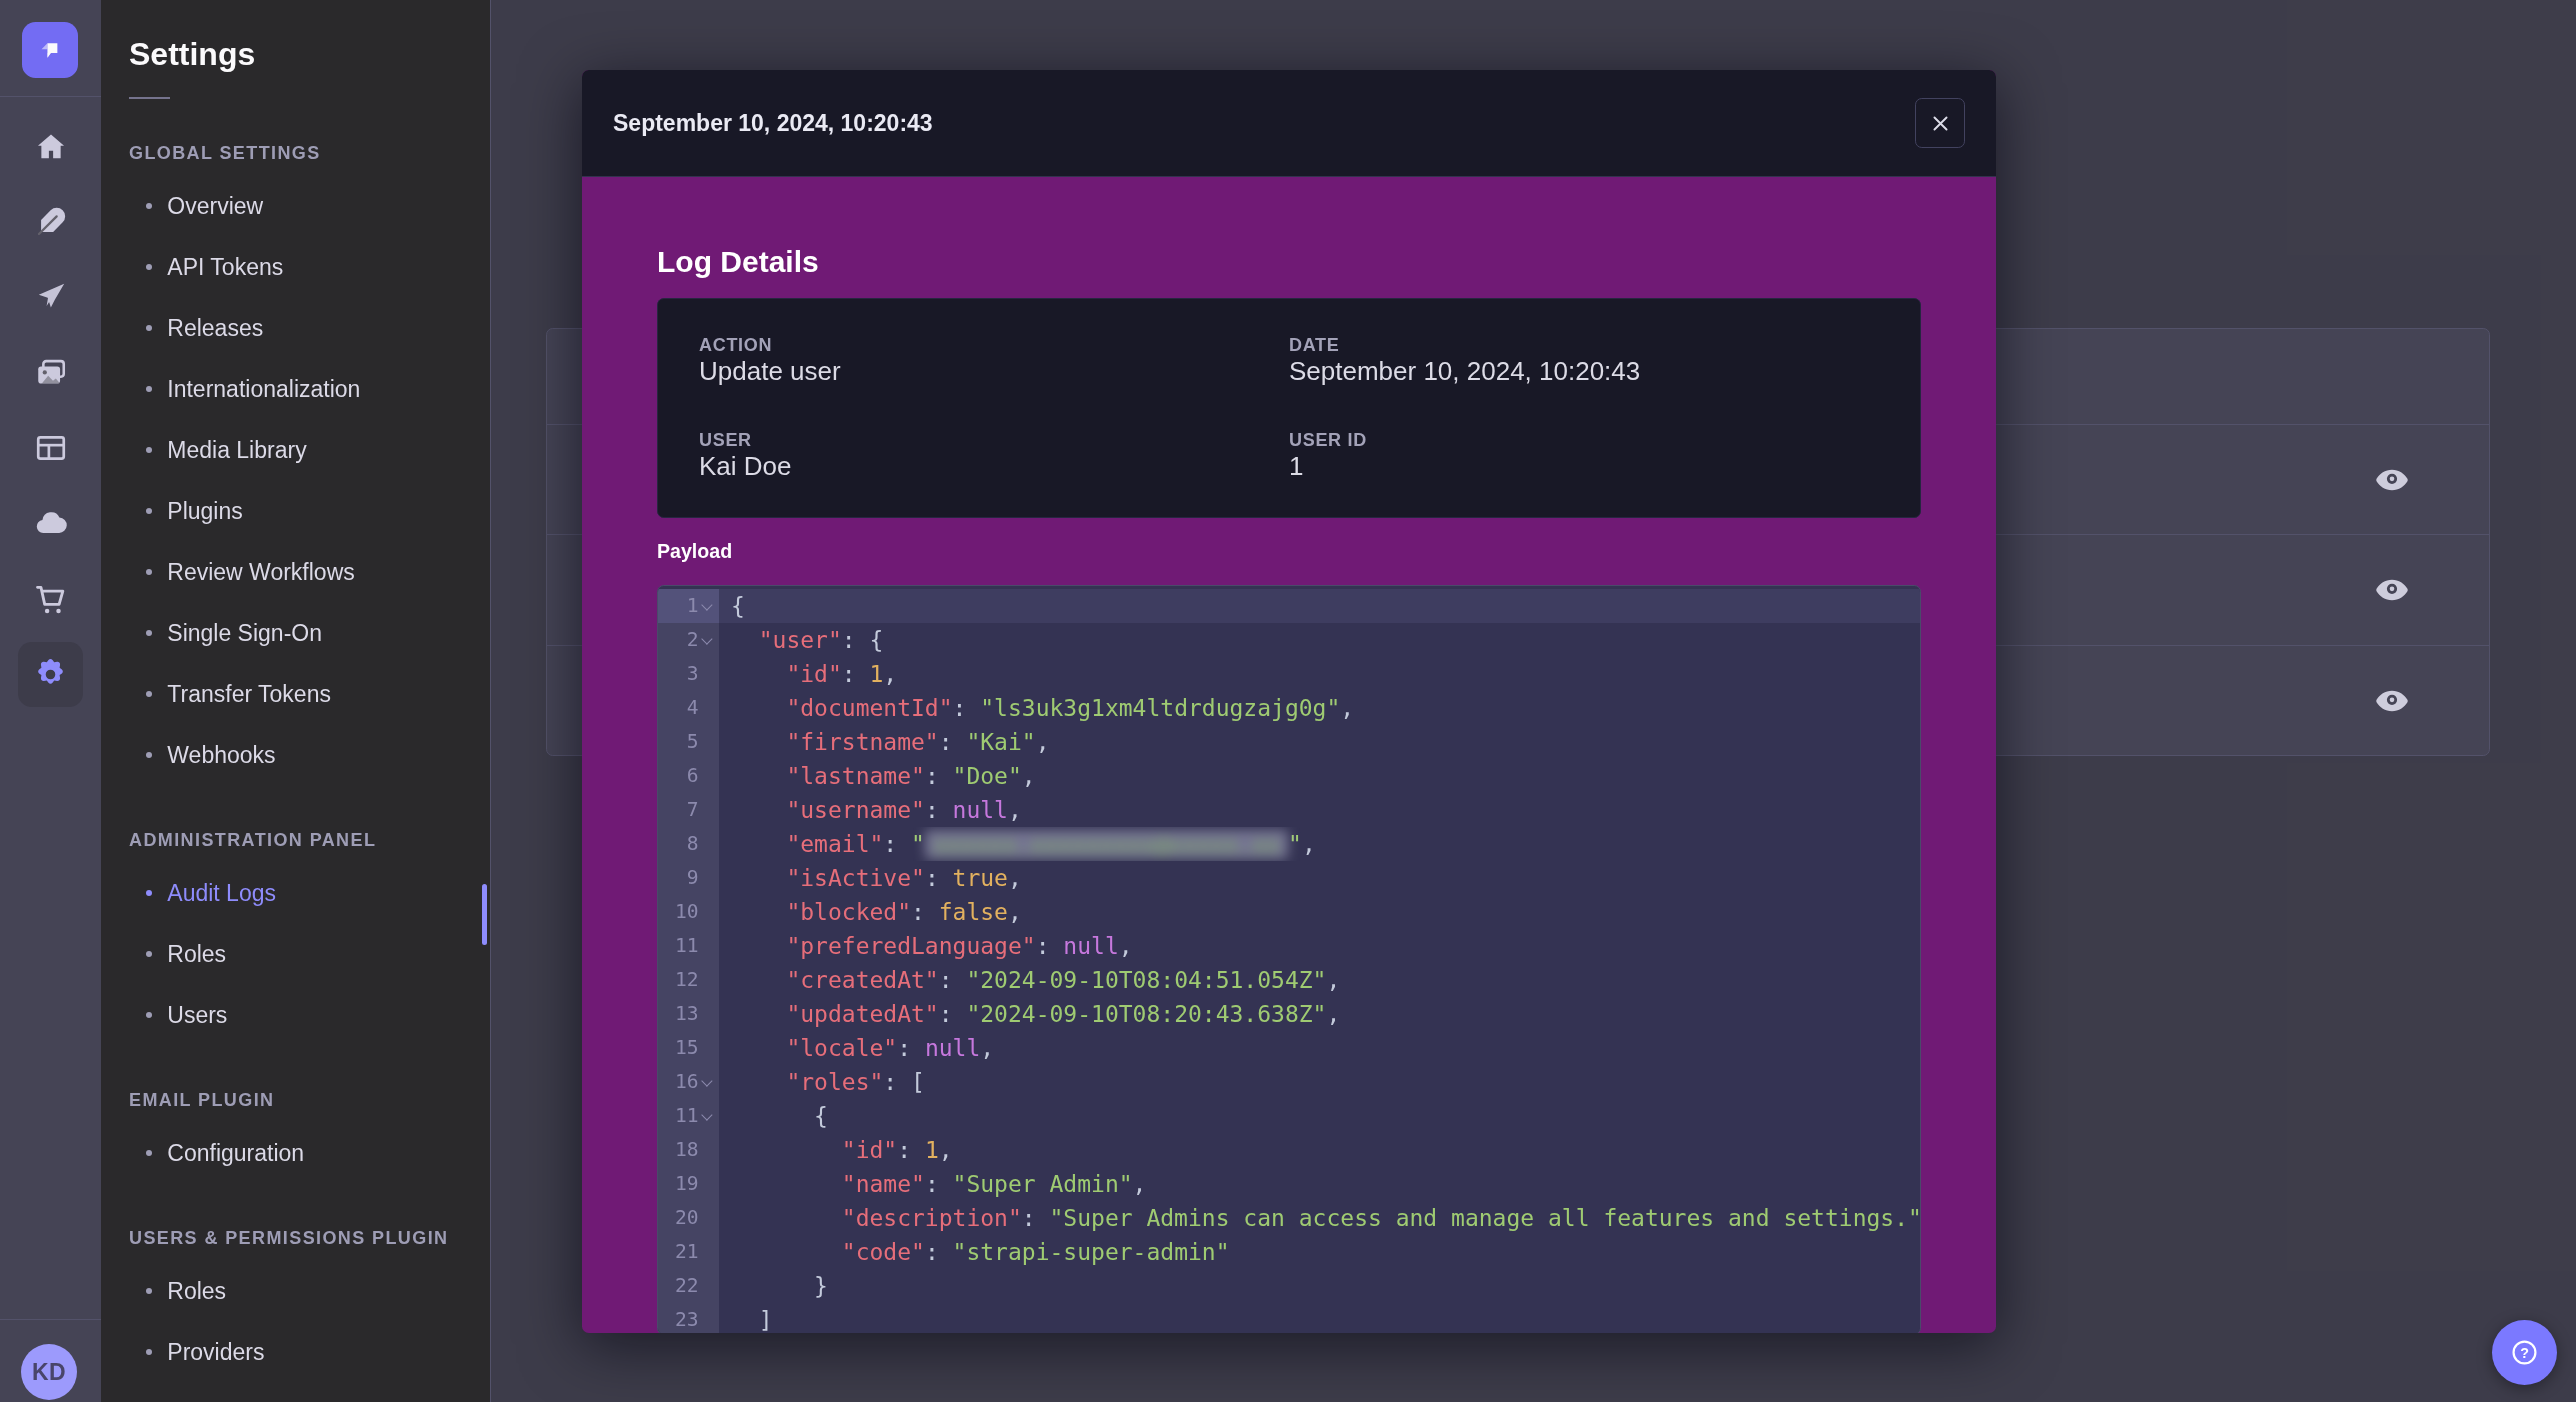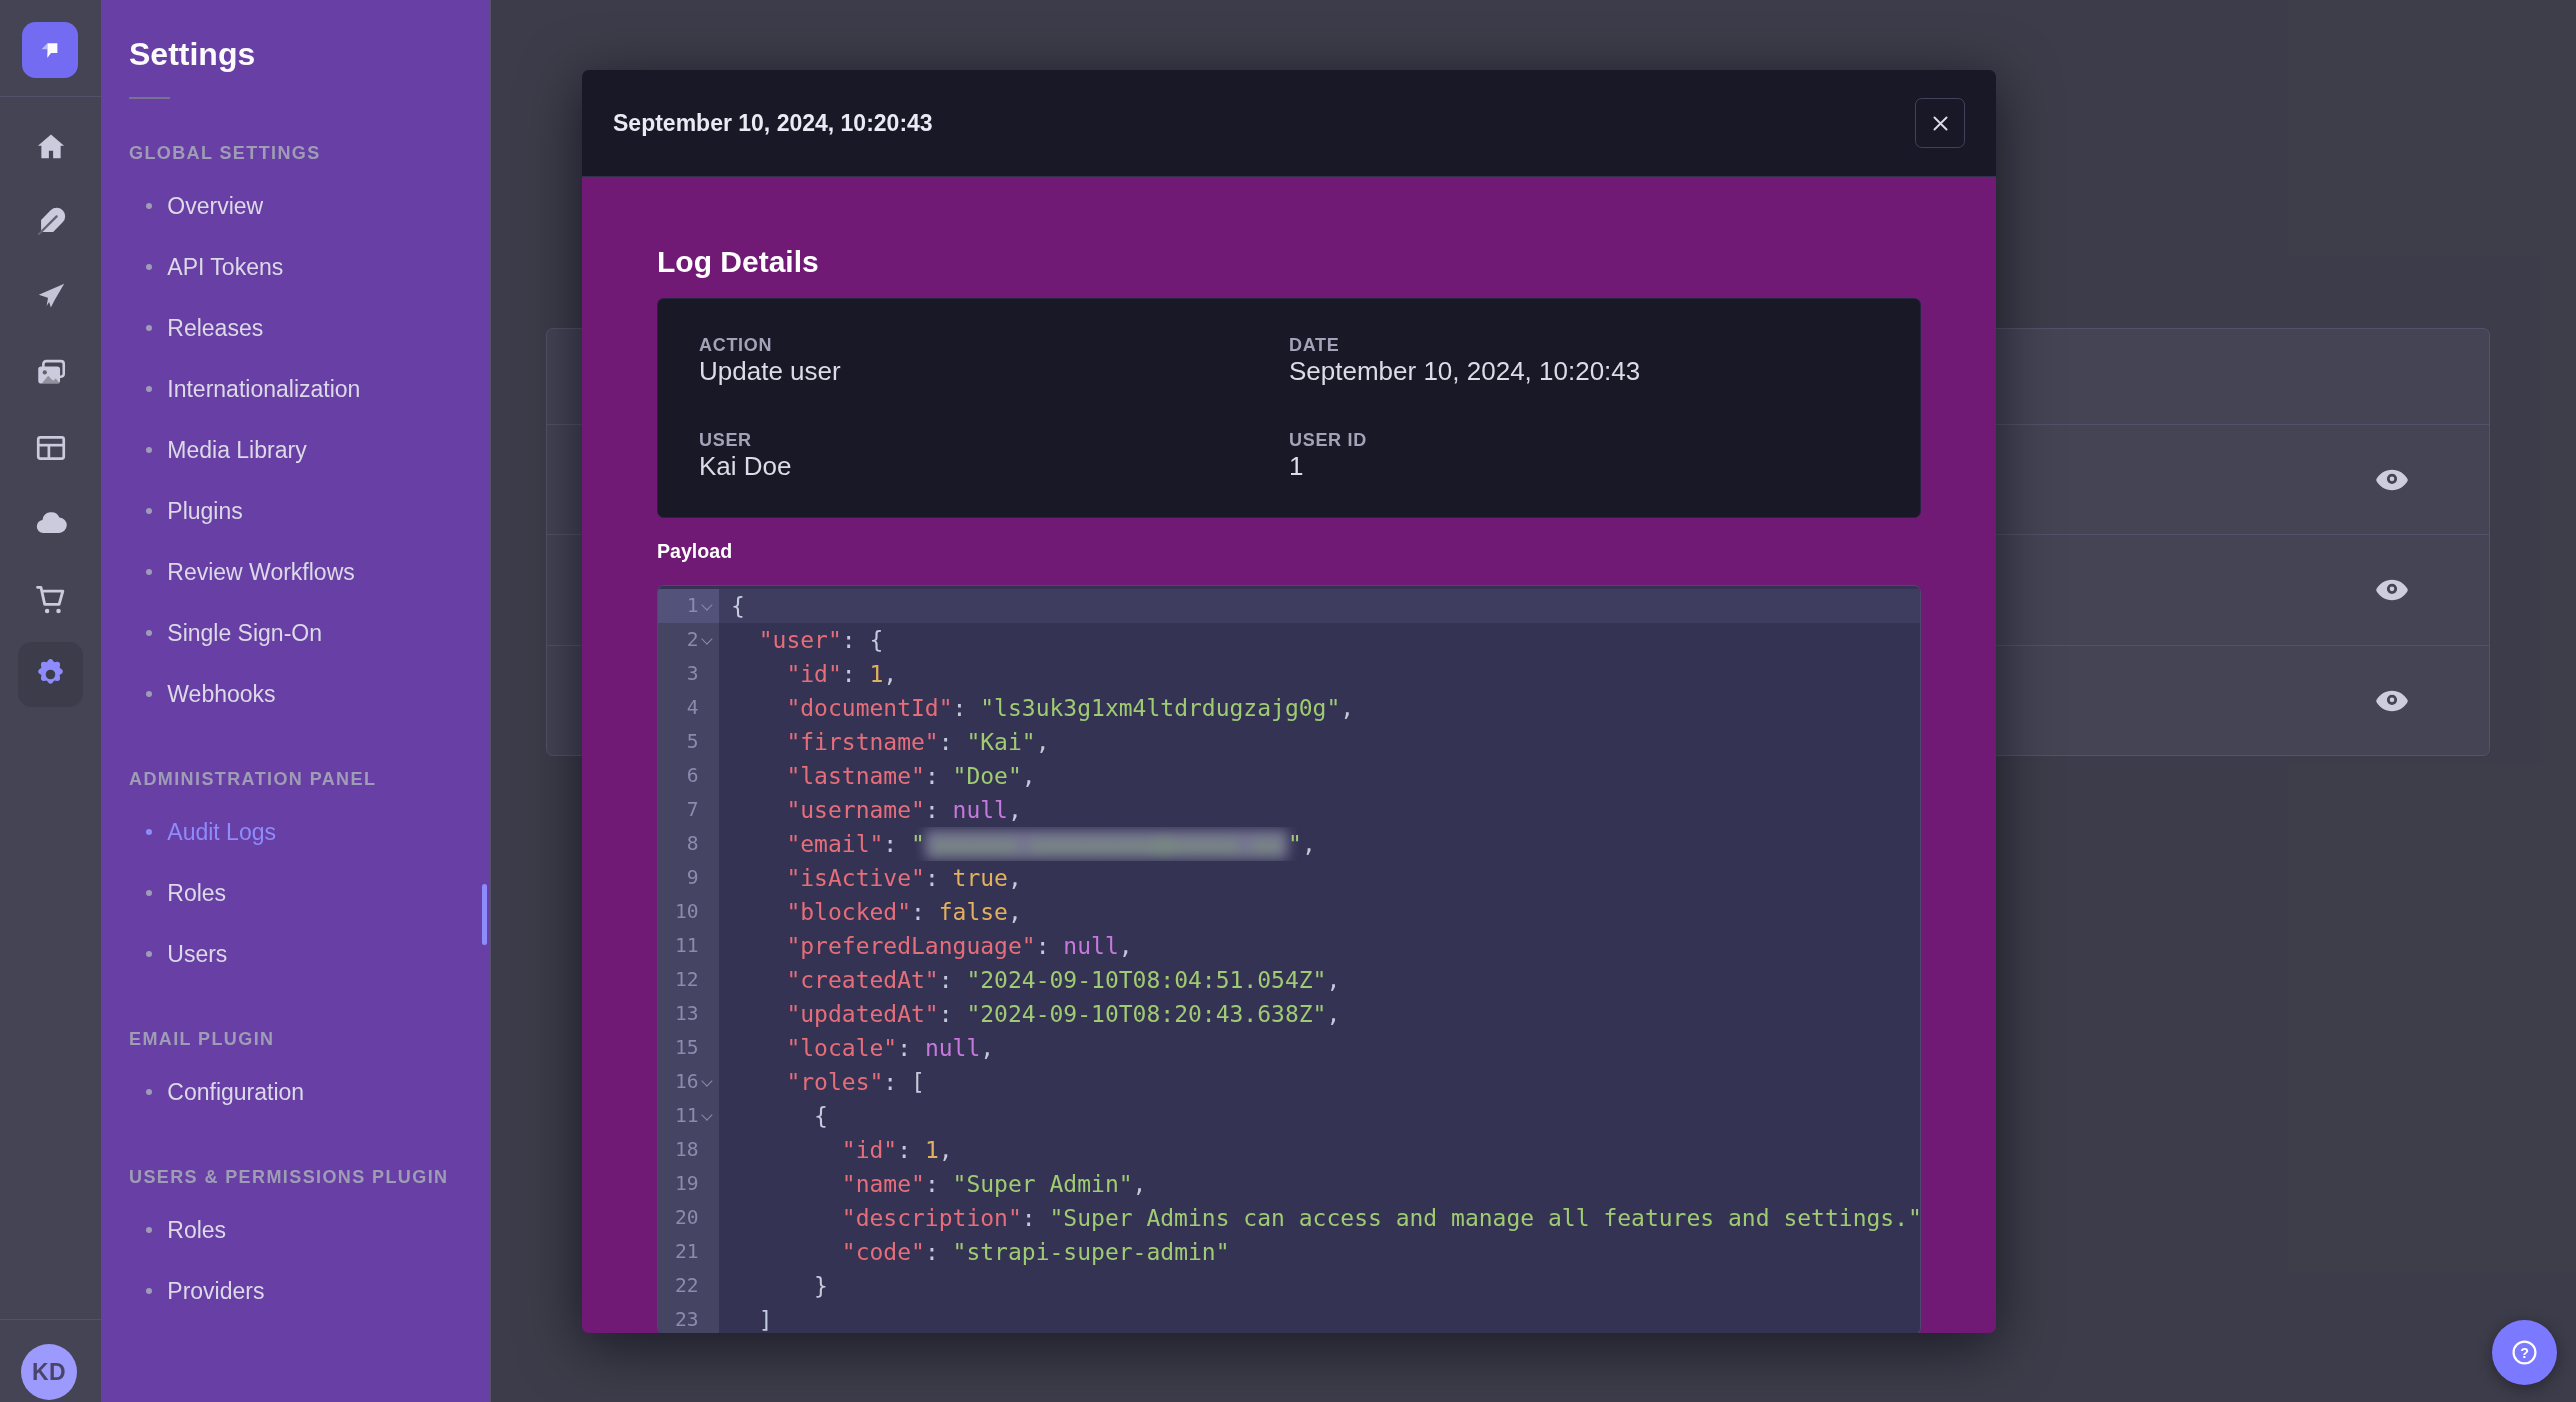--- a/index.html
+++ b/index.html
@@ -14,21 +14,21 @@
   .rail-div{position:absolute;left:0;width:101px;height:0.9px;background:#32324d;}
   .rail-icons{position:absolute;top:119px;left:0;width:101px;display:flex;flex-direction:column;align-items:center;}
   .rail-btn{width:65px;height:55px;margin-top:20.4px;display:flex;align-items:center;justify-content:center;color:#c6c5da;}
   .rail-btn:first-child{margin-top:0;}
   .rail-btn.active{width:65px;height:65px;margin-top:15.3px;border-radius:13.6px;background:#181826;color:#7b79ff;}
   .avatar{position:absolute;left:21px;top:1344px;width:56px;height:56px;border-radius:50%;
           background:#8c8aff;color:#26234e;font-weight:bold;font-size:23px;
           display:flex;align-items:center;justify-content:center;letter-spacing:0.4px;}
 
   
-  .subnav{position:absolute;left:101px;top:0;width:389px;height:1402px;background:#4c1d95;
+  .subnav{position:absolute;left:101px;top:0;width:389px;height:1402px;background:#000000;
           border-right:0.9px solid #32324d;z-index:1;}
   .subnav-pad{padding:36px 0 0 28px;}
   .s-title{font-size:32px;font-weight:bold;color:#ffffff;line-height:37px;}
   .s-minidiv{width:41px;height:1.7px;background:#5c5b78;margin-top:24px;}
   .sec{margin-top:43px;}
   .sec-label{font-size:18px;font-weight:bold;color:#8e8ea9;letter-spacing:1.4px;line-height:22px;}
   .sec-items{margin-top:12px;}
   .item{height:61px;display:flex;align-items:center;padding-left:17px;cursor:default;}
   .bullet{width:6px;height:6px;border-radius:50%;background:#8e8ea9;margin-right:15.3px;flex:none;}
   .item-label{font-size:23px;color:#d9d8e6;}
@@ -233,20 +233,24 @@
               <div class="item">
                 <span class="bullet"></span>
                 <span class="item-label">Review Workflows</span>
               </div>
               <div class="item">
                 <span class="bullet"></span>
                 <span class="item-label">Single Sign-On</span>
               </div>
               <div class="item">
                 <span class="bullet"></span>
+                <span class="item-label">Transfer Tokens</span>
+              </div>
+              <div class="item">
+                <span class="bullet"></span>
                 <span class="item-label">Webhooks</span>
               </div>
             </div>
           </div>
           <div class="sec">
             <div class="sec-label">ADMINISTRATION PANEL</div>
             <div class="sec-items">
               <div class="item active">
                 <span class="bullet"></span>
                 <span class="item-label">Audit Logs</span>

